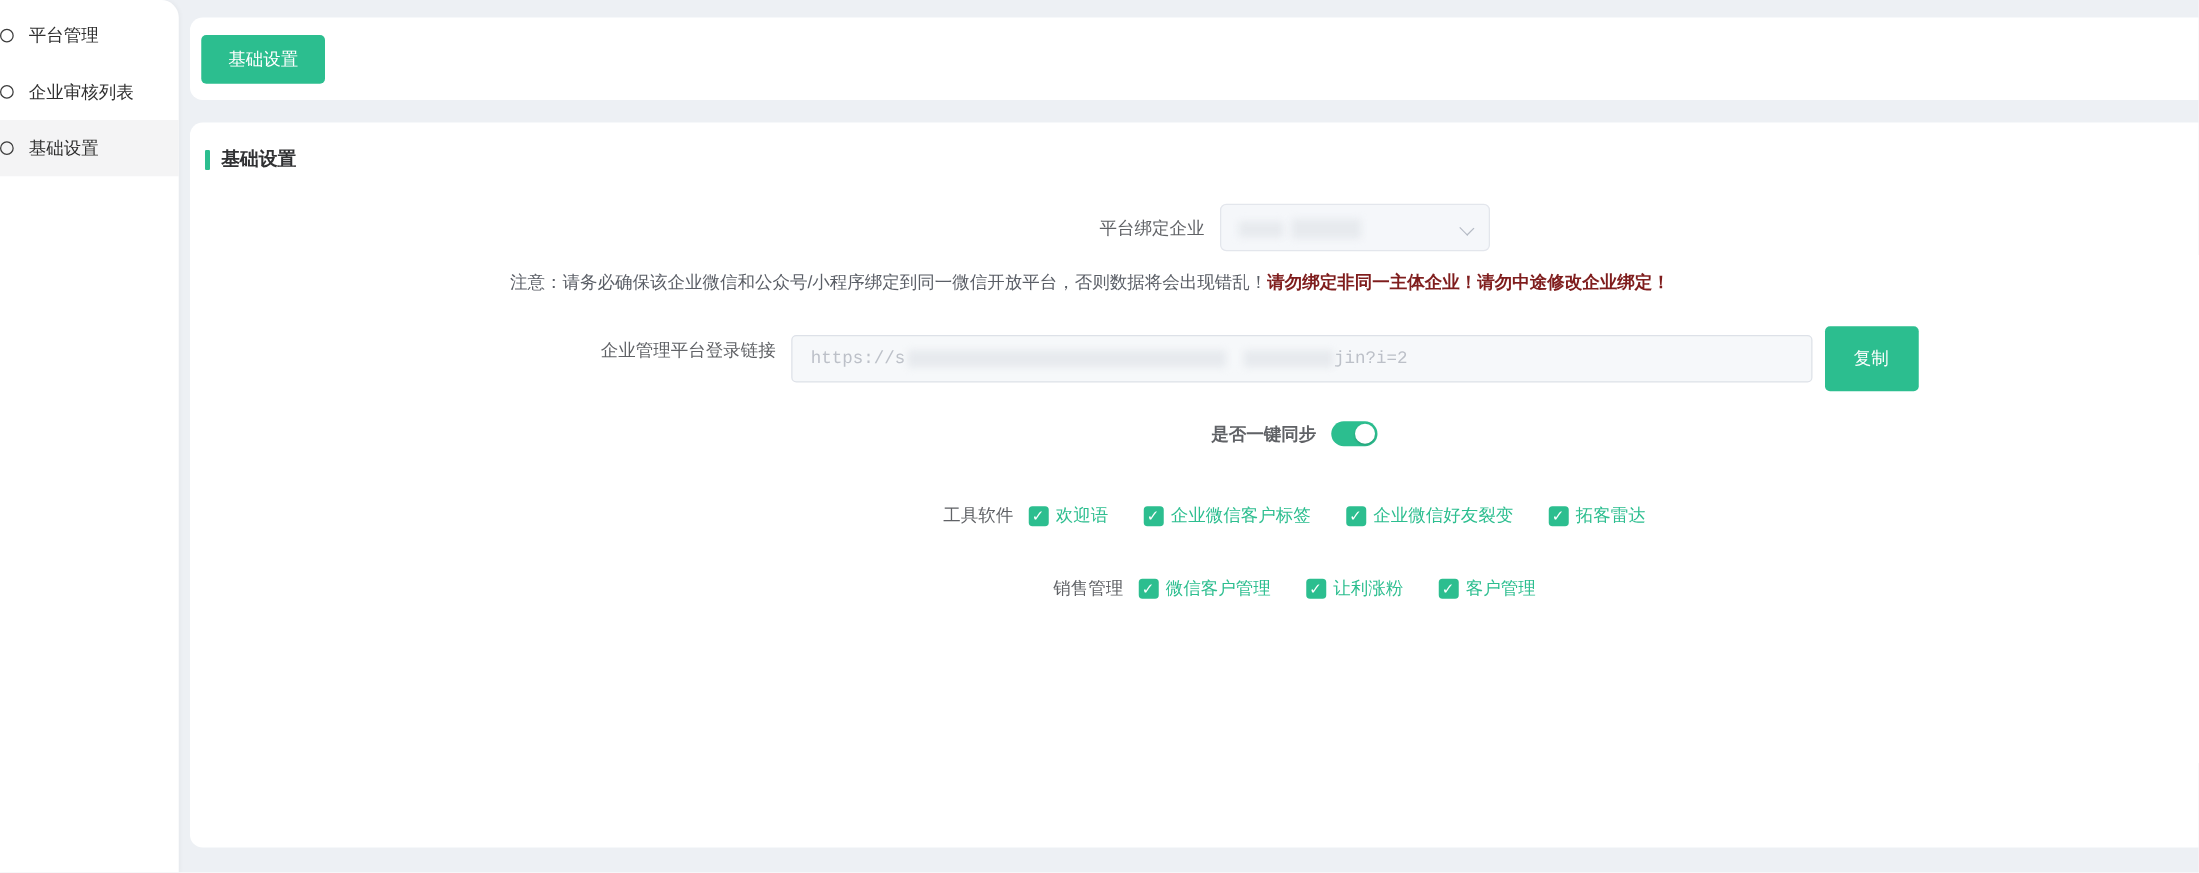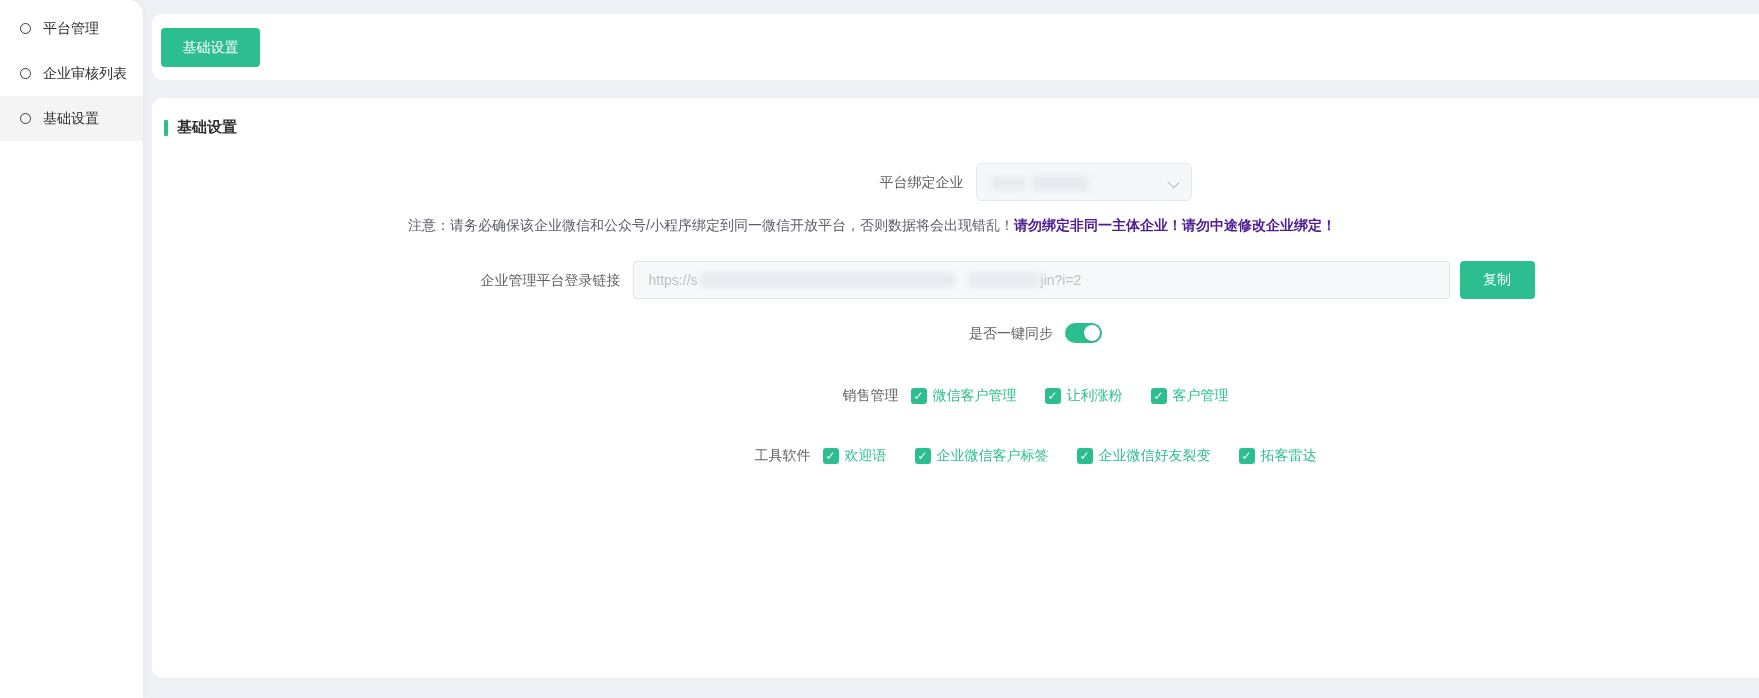--- a/index.html
+++ b/index.html
@@ -13,21 +13,21 @@
 
   
   .sidebar {
     position:absolute; left:0; top:0; width:143px; height:698px;
     background:#ffffff; border-radius:0 14px 0 0;
     box-shadow:1px 0 4px rgba(0,0,0,0.04);
     padding-top:6px;
   }
   .side-item {
     height:45px; display:flex; align-items:center; gap:12px;
-    padding-left:20px; font-size:14px; color:#2f2f2f; cursor:pointer;
+    font-size:14px; color:#2f2f2f; cursor:pointer;
     white-space:nowrap;
   }
   .side-item.active { background:#f4f4f5; }
   .circle-icon {
     width:11px; height:11px; border:1.6px solid #3c3c3c; border-radius:50%;
     flex-shrink:0;
   }
 
   
   .main { position:absolute; left:152px; top:0; right:0; }
@@ -67,31 +67,31 @@
   }
   .blob { background:#e7eaee; filter:blur(3px); border-radius:2px; position:absolute; }
   .chevron {
     position:absolute; right:13px; top:14px; width:9px; height:9px;
     border-right:1.6px solid #b4bac4; border-bottom:1.6px solid #b4bac4;
     transform:rotate(45deg) scale(1,0.9);
   }
 
   
   .note { margin-left:256px; margin-top:16px; font-size:14px; color:#5a5e66; }
-  .note .warn { color:#4c1d95; font-weight:bold; }
+  .note .warn { color:#7f1d1d; font-weight:bold; }
 
   
   .url-input {
     width:817px; height:38px; background:#f6f8fa; border:1px solid #dde1e8;
     border-radius:4px; display:flex; align-items:center; padding:0 15px;
     font-size:14px; color:#bcc0c8; position:relative; overflow:hidden;
   }
   .url-input .blob { position:relative; display:inline-block; }
   .copy-button {
-    margin-left:10px; width:75px; height:38px; background:#2cbe8f; border:none;
+    margin-left:10px; width:75px; height:52px; background:#2cbe8f; border:none;
     border-radius:4px; color:#fff; font-size:14px; cursor:pointer;
     display:flex; align-items:center; justify-content:center; font-family:inherit;
   }
 
   
   .toggle {
     width:37px; height:20px; border-radius:10px; background:#2cbe8f;
     position:relative; cursor:pointer; display:inline-block;
   }
   .toggle .knob {
@@ -104,21 +104,21 @@
   .cb-item { display:inline-flex; align-items:center; margin-right:28px; cursor:pointer; }
   .cb-box {
     width:16px; height:16px; background:#2cbe8f; border-radius:3px;
     color:#fff; font-size:12px; line-height:16px; text-align:center; flex-shrink:0;
   }
   .cb-box::after { content:"✓"; }
   .cb-label { margin-left:6px; font-size:14px; color:#2cbe8f; white-space:nowrap; }
 
   
   .mt26 { margin-top:26px; } .mt40 { margin-top:40px; } .mt42 { margin-top:42px; }
-  .mt36 { margin-top:36px; } .mt24 { margin-top:24px; }
+  .mt36 { margin-top:36px; } .mt24 { margin-top:24px;font-weight:bold; }
 </style>
 </head>
 <body>
 
 <nav class="sidebar">
   <div class="side-item">
     <span class="circle-icon"></span>
     <span>平台管理</span>
   </div>
   <div class="side-item">
@@ -154,21 +154,21 @@
         </div>
       </div>
     </div>
 
     <div class="note">
       <span>注意：请务必确保该企业微信和公众号/小程序绑定到同一微信开放平台，否则数据将会出现错乱！</span><span class="warn">请勿绑定非同一主体企业！请勿中途修改企业绑定！</span>
     </div>
 
     <div class="form-row mt26">
       <div class="form-label lh38">企业管理平台登录链接</div>
-      <div class="control" style="display:flex; align-items:center;">
+      <div class="control" style="display:flex; align-items:center;font-family:Liberation Mono, monospace;">
         <div class="url-input">
           <span>https://s</span>
           <span class="blob" style="width:255px; height:14px; margin-left:2px;"></span>
           <span class="blob" style="width:72px; height:14px; margin-left:14px;"></span>
           <span>jin?i=2</span>
         </div>
         <button class="copy-button">复制</button>
       </div>
     </div>
 
@@ -176,54 +176,54 @@
 
     <div class="form-row mt24">
       <div class="form-label lh20">是否一键同步</div>
       <div class="control">
         <span class="toggle">
           <span class="knob"></span>
         </span>
       </div>
     </div>
 
+    <div class="form-row mt42">
+      <div class="form-label lh16">工具软件</div>
+      <div class="control cb-group">
+        <span class="cb-item">
+          <span class="cb-box"></span>
+          <span class="cb-label">欢迎语</span>
+        </span>
+        <span class="cb-item">
+          <span class="cb-box"></span>
+          <span class="cb-label">企业微信客户标签</span>
+        </span>
+        <span class="cb-item">
+          <span class="cb-box"></span>
+          <span class="cb-label">企业微信好友裂变</span>
+        </span>
+        <span class="cb-item">
+          <span class="cb-box"></span>
+          <span class="cb-label">拓客雷达</span>
+        </span>
+      </div>
+    </div>
+
     <div class="form-row mt40">
       <div class="form-label lh16">销售管理</div>
       <div class="control cb-group">
         <span class="cb-item">
           <span class="cb-box"></span>
           <span class="cb-label">微信客户管理</span>
         </span>
         <span class="cb-item">
           <span class="cb-box"></span>
           <span class="cb-label">让利涨粉</span>
         </span>
         <span class="cb-item">
           <span class="cb-box"></span>
           <span class="cb-label">客户管理</span>
         </span>
       </div>
     </div>
 
-    <div class="form-row mt42">
-      <div class="form-label lh16">工具软件</div>
-      <div class="control cb-group">
-        <span class="cb-item">
-          <span class="cb-box"></span>
-          <span class="cb-label">欢迎语</span>
-        </span>
-        <span class="cb-item">
-          <span class="cb-box"></span>
-          <span class="cb-label">企业微信客户标签</span>
-        </span>
-        <span class="cb-item">
-          <span class="cb-box"></span>
-          <span class="cb-label">企业微信好友裂变</span>
-        </span>
-        <span class="cb-item">
-          <span class="cb-box"></span>
-          <span class="cb-label">拓客雷达</span>
-        </span>
-      </div>
-    </div>
-
   </div>
 </div>
 
 </body></html>

